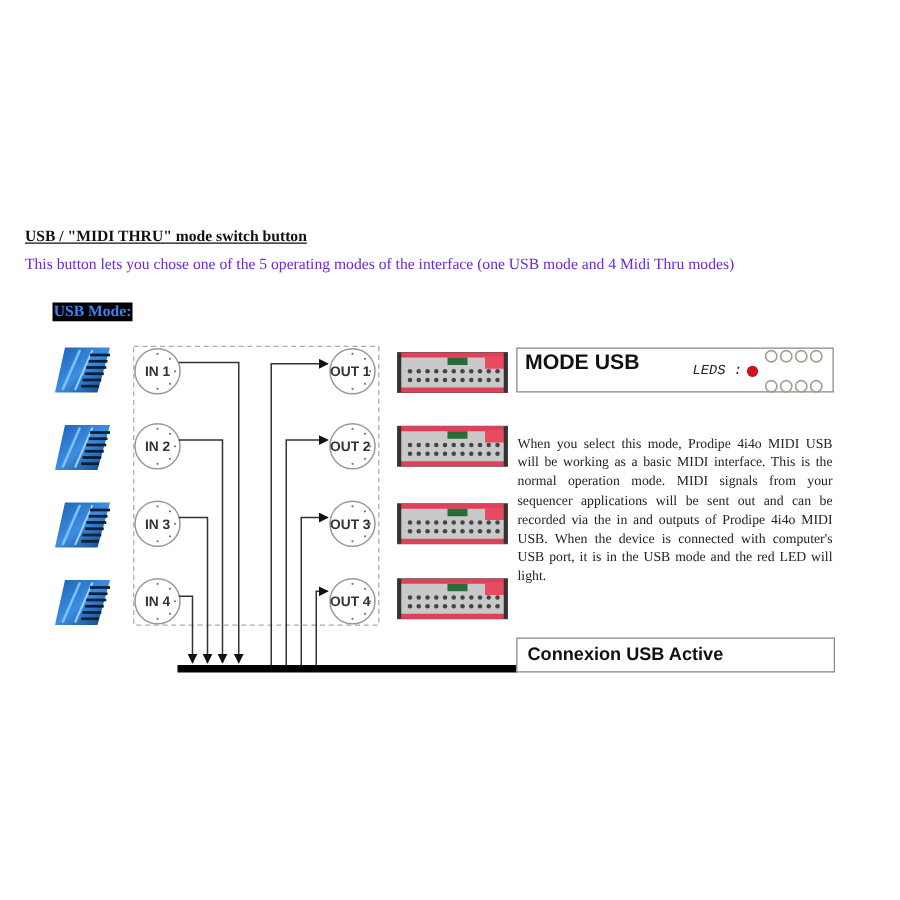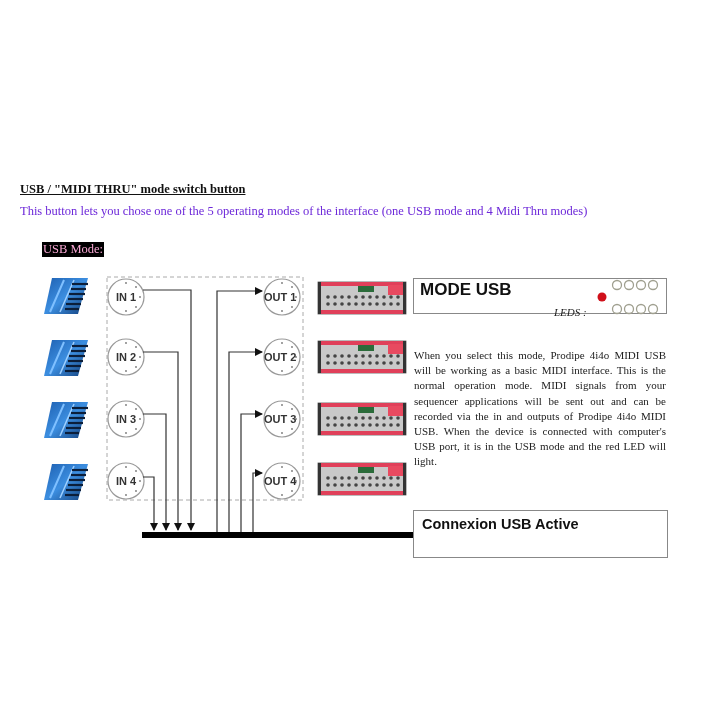--- a/index.html
+++ b/index.html
@@ -1,26 +1,26 @@
 <!DOCTYPE html>
 <html><head>
 <meta charset="utf-8">
 <style>
   html, body { margin:0; padding:0; background:#ffffff; }
   body { width:720px; height:720px; position:relative; overflow:hidden; font-family:"Liberation Serif", serif; color:#111; }
   .abs { position:absolute; }
   .title { left:20px; top:182px; font-size:12.5px; font-weight:bold; text-decoration:underline; }
   .intro { left:20px; top:204px; font-size:12.5px; white-space:nowrap; color:#6d28d9; }
-  .mode-label { left:42px; top:242px; background:#000; color:#f9a8d4; font-weight:normal; font-size:12.5px; padding:0 1px; line-height:15px; }
+  .mode-label { left:42px; top:242px; background:#000; color:#3b82f6; font-weight:bold; font-size:12.5px; padding:0 1px; line-height:15px; }
   .diagram { left:0; top:0; width:720px; height:720px; }
   .mode-box { left:413px; top:278px; width:254px; height:36px; border:1.5px solid #888; box-sizing:border-box; background:#fff; }
   .mode-title { left:6px; top:1px; font-family:"Liberation Sans", sans-serif; font-weight:bold; font-size:17px; color:#111; }
-  .leds-label { left:140px; top:12px; font-family:Liberation Serif, serif; font-style:italic; font-size:11px; color:#222;margin-top:15px; }
+  .leds-label { left:140px; top:12px; font-family:Liberation Mono, monospace; font-style:italic; font-size:11px; color:#222; }
   .desc { left:414px; top:348px; width:252px; font-size:11px; line-height:15.2px; text-align:justify; color:#222; }
-  .usb-box { left:413px; top:510px; width:255px; height:48px; border:1.5px solid #888; box-sizing:border-box; background:#fff; }
+  .usb-box { left:413px; top:510px; width:255px; height:28px; border:1.5px solid #888; box-sizing:border-box; background:#fff; }
   .usb-label { left:8px; top:5px; font-family:"Liberation Sans", sans-serif; font-weight:bold; font-size:14.5px; color:#111; }
   .port-label { font-family:"Liberation Sans", sans-serif; font-weight:bold; font-size:11px; fill:#333; }
 </style>
 </head>
 <body>
 
 <div class="abs title">USB / "MIDI THRU" mode switch button</div>
 <div class="abs intro">This button lets you chose one of the 5 operating modes of the interface (one USB mode and 4 Midi Thru modes)</div>
 <div class="abs mode-label">USB Mode:</div>
 

